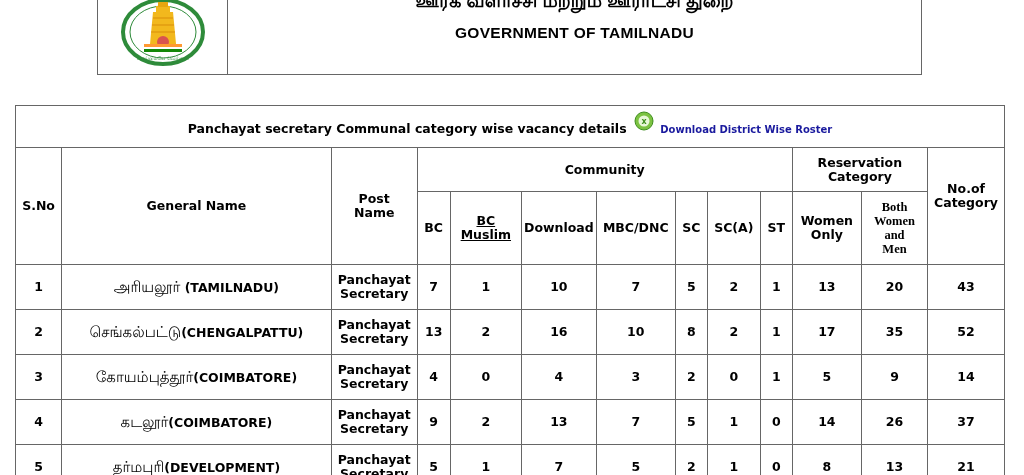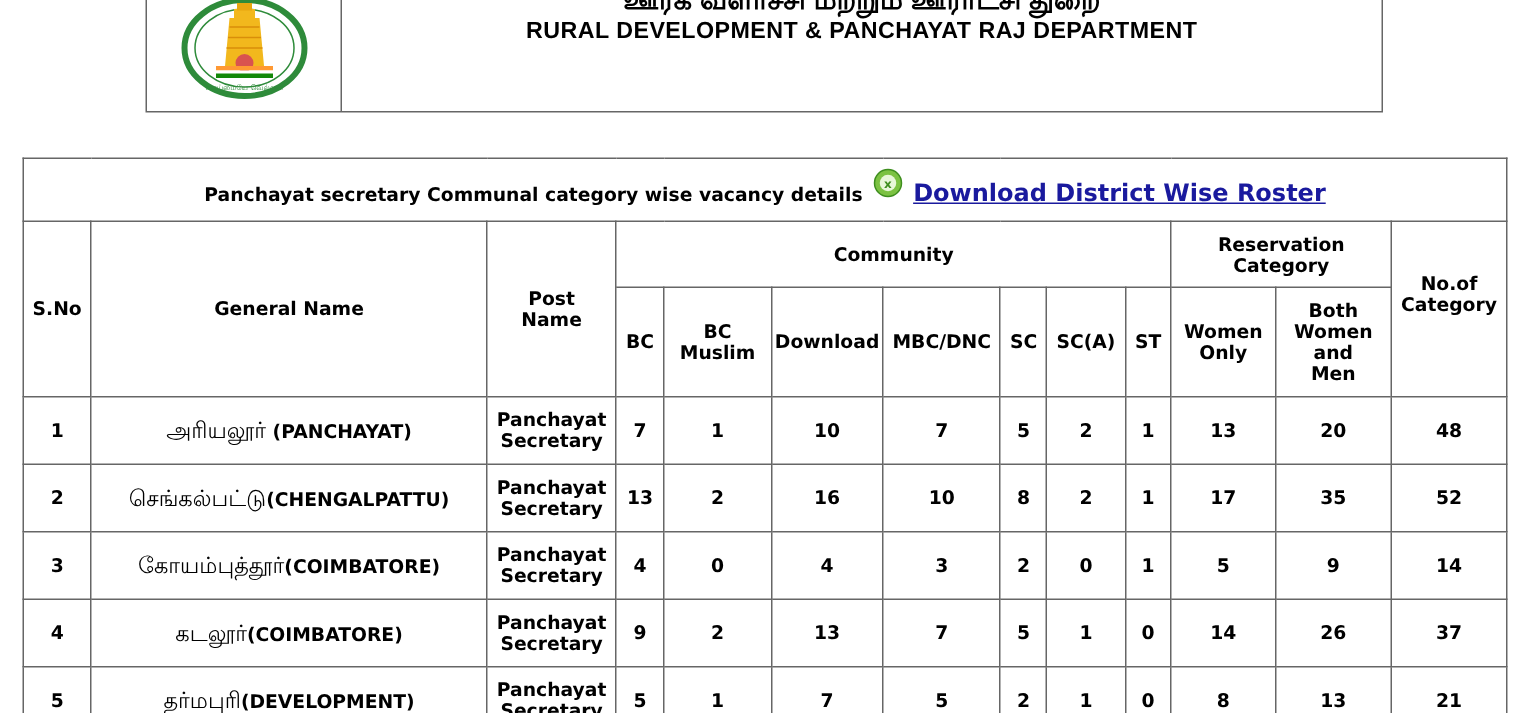--- a/index.html
+++ b/index.html
@@ -58,21 +58,21 @@
     line-height: 14px;
   }
   .caption-row td { height: 42px; padding-top: 8px; }
   .caption-text { font-size: 12.5px; }
   .excel-icon {
     display: inline-block; width: 20px; height: 20px;
     vertical-align: -3px; margin: 0 2px 0 3px;
     position: relative; top: -5px;
   }
   .dl-link {
-    color: #1a1a9e; text-decoration: underline; font-size: 16px;
+    color: #1a1a9e; font-size: 10px;
     cursor: pointer;
   }
   .hdr-row1 th { height: 44px; }
   .hdr-row2 th { height: 73px; }
   .data-row td { height: 45px; }
   td.district { text-align: left; padding-left: 9px; }
   .tamil { font-weight: normal; font-family: "DejaVu Sans", sans-serif; font-size: 15px; }
   .eng { font-weight: bold; }
   td.post { line-height: 14px; }
 </style>
@@ -92,21 +92,21 @@
       <line x1="31" y1="34" x2="55" y2="34" stroke="#d98e0a" stroke-width="1"></line>
       <circle cx="43" cy="44" r="6" fill="#d9534f"></circle>
       <rect x="24" y="46" width="38" height="3" fill="#ff9933"></rect>
       <rect x="24" y="49" width="38" height="2" fill="#ffffff"></rect>
       <rect x="24" y="51" width="38" height="3" fill="#138808"></rect>
       <text x="43" y="62" font-size="5" text-anchor="middle" fill="#2e8b3a" font-family="DejaVu Sans, sans-serif">வாய்மையே வெல்லும்</text>
     </svg>
   </div>
   <div class="title-cell">
     <div class="tamil-title">ஊரக வளர்ச்சி மற்றும் ஊராட்சி துறை</div>
-    <div class="dept-title">RURAL DEVELOPMENT &amp; PANCHAYAT RAJ DEPARTMENT</div>
+    <div class="gov-title">GOVERNMENT OF TAMILNADU</div>
   </div>
 </div>
 
 <table class="vacancy">
   <colgroup>
     <col style="width:48px">
       <col style="width:281px">
       <col style="width:85px">
     <col style="width:35px">
       <col style="width:63px">
@@ -136,44 +136,44 @@
   <tr class="hdr-row1">
     <th rowspan="2">S.No</th>
     <th rowspan="2">General Name</th>
     <th rowspan="2" style="padding:0 18px;">Post Name</th>
     <th colspan="7">Community</th>
     <th colspan="2" style="padding:0 20px;">Reservation Category</th>
     <th rowspan="2" style="padding:0 6px 20px;">No.of Category</th>
   </tr>
   <tr class="hdr-row2">
     <th>BC</th>
-    <th style="padding:0 10px;">BC Muslim</th>
+    <th style="padding:0 10px;text-decoration:underline;">BC Muslim</th>
     <th>Download</th>
     <th>MBC/DNC</th>
     <th>SC</th>
     <th>SC(A)</th>
     <th>ST</th>
     <th style="padding:0 8px;">Women Only</th>
-    <th style="padding:0 12px;">Both Women and Men</th>
-  </tr>
-
-  <tr class="data-row">
-    <td>1</td>
-    <td class="district"><span class="tamil">அரியலூர்</span><span class="eng"> (PANCHAYAT)</span></td>
+    <th style="padding:0 12px;font-family:Liberation Serif, serif;">Both Women and Men</th>
+  </tr>
+
+  <tr class="data-row">
+    <td>1</td>
+    <td class="district"><span class="tamil">அரியலூர்</span><span class="eng"> (TAMILNADU)</span></td>
     <td class="post" style="padding:0 6px;">Panchayat Secretary</td>
     <td>7</td>
     <td>1</td>
     <td>10</td>
     <td>7</td>
     <td>5</td>
     <td>2</td>
     <td>1</td>
     <td>13</td>
     <td>20</td>
-    <td>48</td>
+    <td>43</td>
   </tr>
   <tr class="data-row">
     <td>2</td>
     <td class="district"><span class="tamil">செங்கல்பட்டு</span><span class="eng">(CHENGALPATTU)</span></td>
     <td class="post" style="padding:0 6px;">Panchayat Secretary</td>
     <td>13</td>
     <td>2</td>
     <td>16</td>
     <td>10</td>
     <td>8</td>

